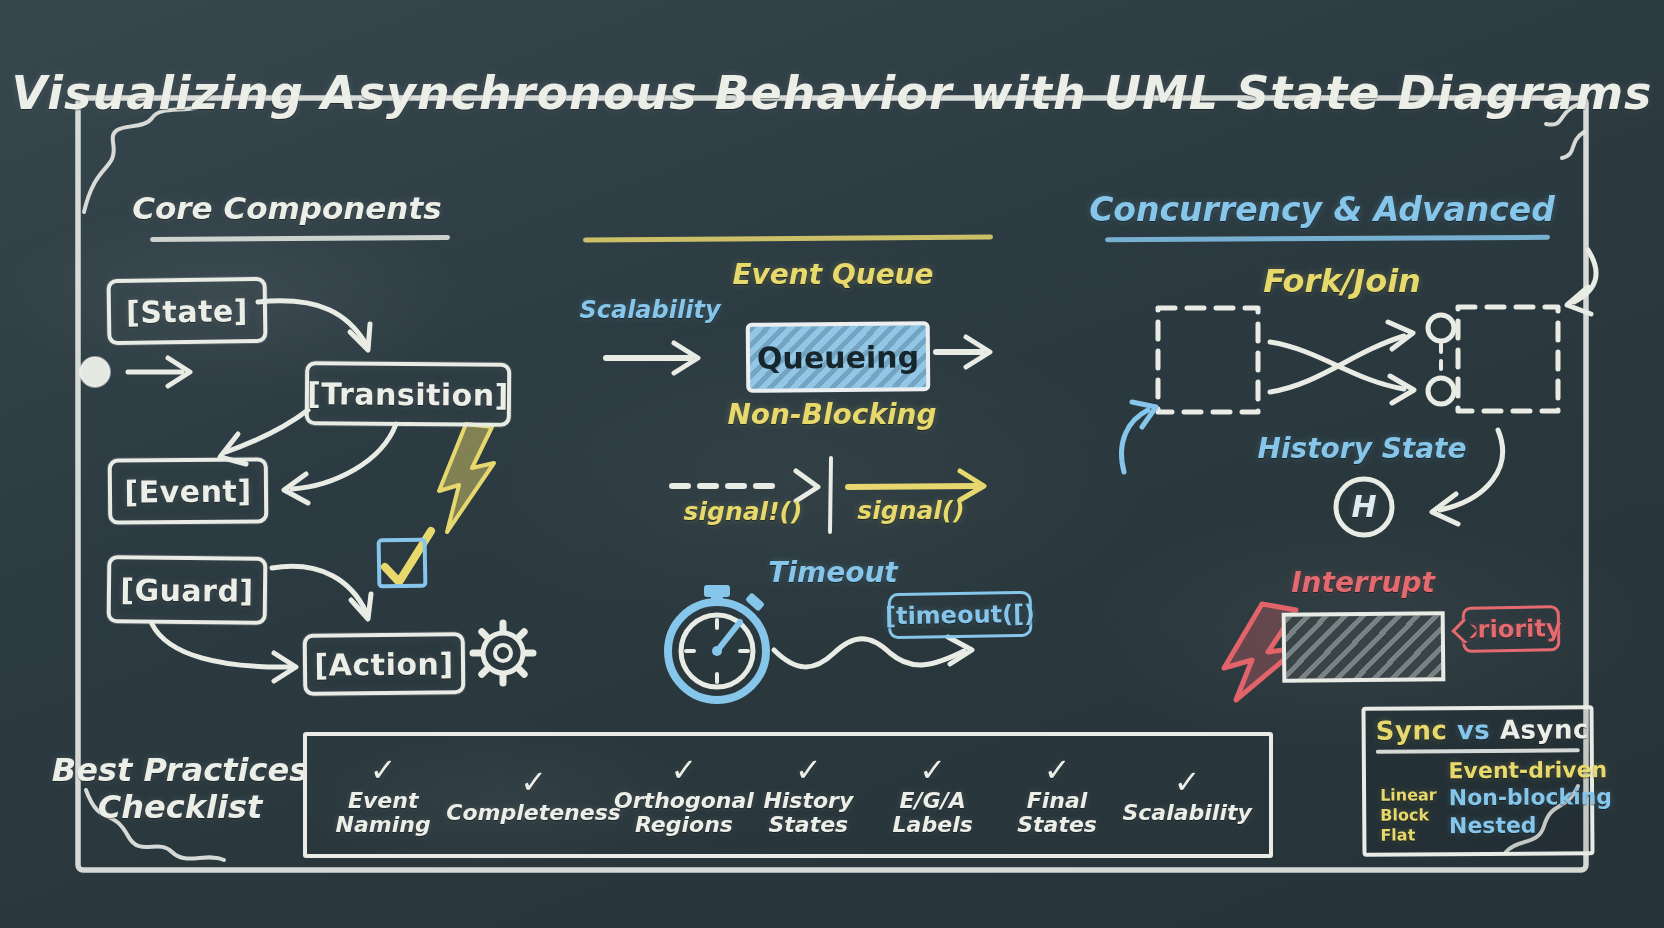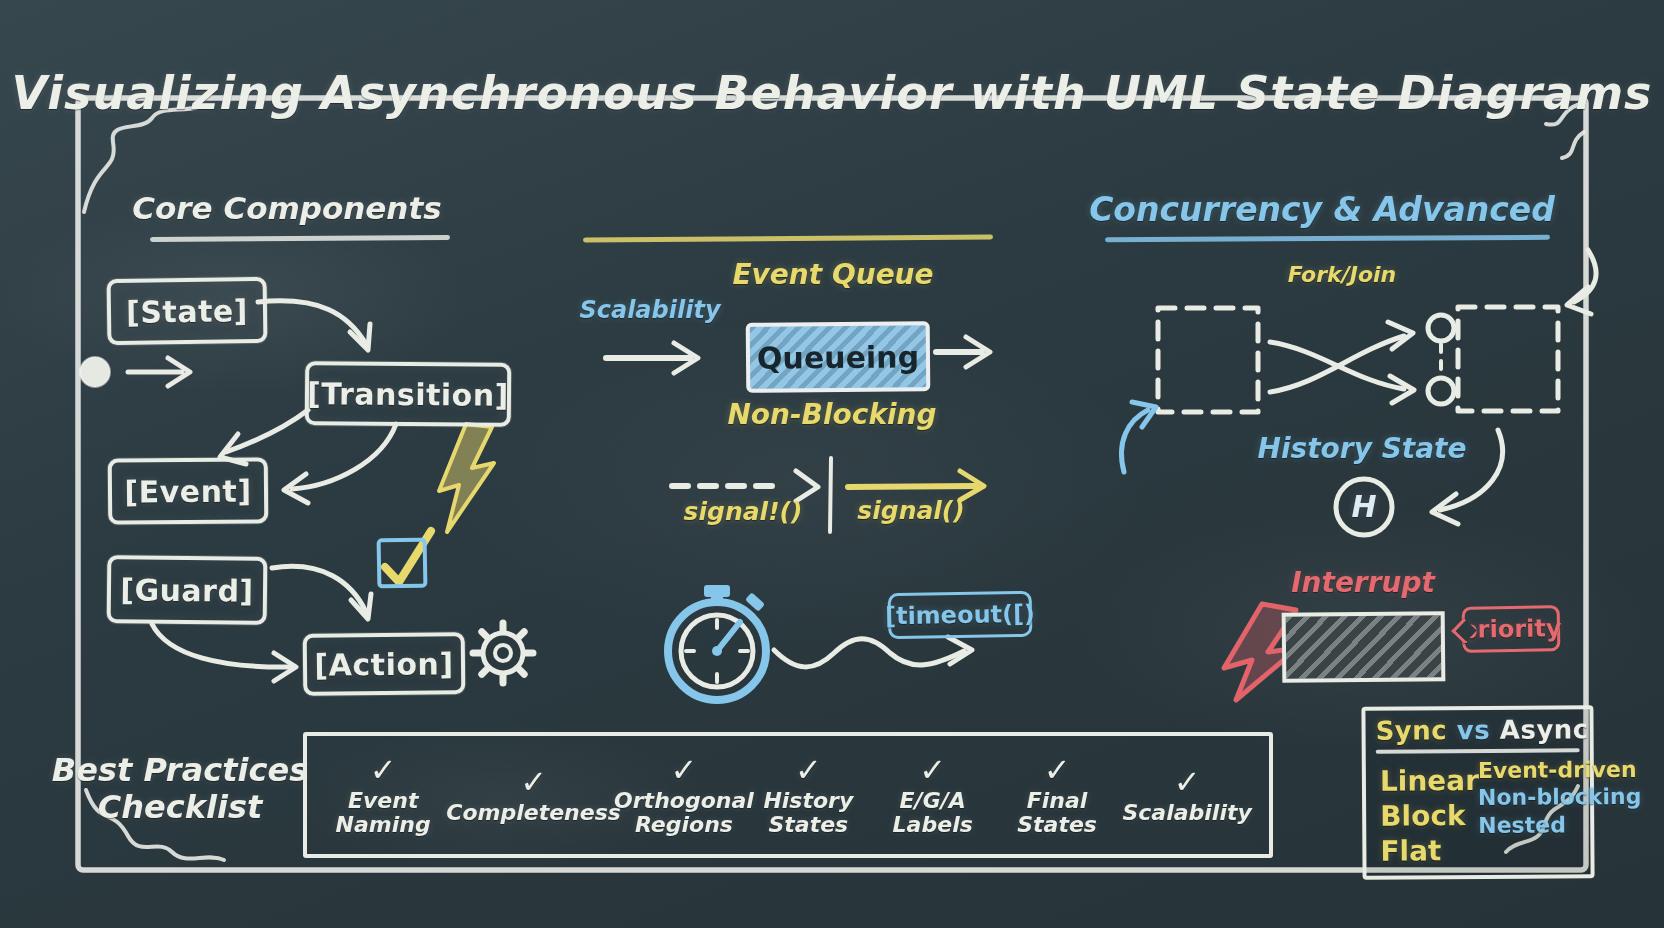--- a/index.html
+++ b/index.html
@@ -56,21 +56,21 @@
     display:flex;align-items:center;justify-content:center;font-size:24px;
   }
   .chk-frame{border:4px solid #e9ebe5;border-radius:3px;display:flex;align-items:center;justify-content:space-around;padding:0 14px;}
   .chk-item{display:flex;flex-direction:column;align-items:center;max-width:118px;line-height:1.08;font-size:22px;}
   .chk-item.wide{max-width:170px;}
   .chk-mark{font-size:32px;line-height:1;margin-bottom:3px;font-weight:bold;}
   .sync-box{border:4px solid #e9ebe5;border-radius:4px;padding:5px 10px 7px 10px;background:rgba(0,0,0,0.08);}
   .sync-title{font-size:26px;text-align:center;letter-spacing:0.5px;white-space:nowrap;}
   .sync-hr{height:3.5px;background:#e9ebe5;border-radius:2px;margin:4px 0 2px 0;opacity:0.9;}
   .sync-cols{display:flex;align-items:stretch;}
-  .sync-col-l{width:86px;padding:8px 0 0 4px;font-size:28px;line-height:1.25;}
+  .sync-col-l{width:86px;padding:8px 0 0 4px;font-size:16px;line-height:1.25;margin-top:22px;}
   .sync-col-div{width:3.5px;background:#e9ebe5;border-radius:2px;margin:0 8px 0 2px;opacity:0.9;}
   .sync-col-r{flex:1;padding:2px 0 0 2px;font-size:22px;line-height:1.25;white-space:nowrap;}
   svg .chalk{stroke:#e9ebe5;stroke-width:5;fill:none;stroke-linecap:round;stroke-linejoin:round;}
   svg .chalk-soft{stroke:rgba(233,235,229,0.9);stroke-width:5;fill:none;stroke-linecap:round;stroke-linejoin:round;}
   svg .y-st{stroke:#e6d76e;stroke-width:5;fill:none;stroke-linecap:round;stroke-linejoin:round;}
   svg .b-st{stroke:#85c6ea;stroke-width:5;fill:none;stroke-linecap:round;stroke-linejoin:round;}
 </style>
 </head>
 <body>
 
@@ -191,25 +191,26 @@
   <div class="abs yellow-text ctr" style="left:708px;top:258px;width:250px;font-size:28px;">Event Queue</div>
   <div class="abs blue-text ctr" style="left:555px;top:296px;width:190px;font-size:24px;">Scalability</div>
   <div class="abs queue-box" style="left:746px;top:322px;width:176px;height:62px;transform:rotate(-0.5deg);">
     <span>Queueing</span>
   </div>
 
   <div class="abs yellow-text ctr" style="left:682px;top:398px;width:300px;font-size:28px;">Non-Blocking</div>
   <div class="abs yellow-text ctr" style="left:663px;top:497px;width:160px;font-size:25px;">signal!()</div>
   <div class="abs yellow-text ctr" style="left:831px;top:496px;width:160px;font-size:25px;">signal()</div>
 
+  <div class="abs blue-text ctr" style="left:708px;top:556px;width:250px;font-size:28px;">Timeout</div>
   <div class="abs blue-tag blue-text" style="left:888px;top:592px;width:138px;height:40px;transform:rotate(-1deg);">
     <span>[timeout([)</span>
   </div>
 
-  <div class="abs yellow-text ctr" style="left:1217px;top:262px;width:250px;font-size:22px;">Fork/Join</div>
+  <div class="abs yellow-text ctr" style="left:1217px;top:262px;width:250px;font-size:32px;">Fork/Join</div>
   <div class="abs blue-text ctr" style="left:1212px;top:432px;width:300px;font-size:28px;">History State</div>
   <div class="abs chalk-text ctr" style="left:1346px;top:489px;width:36px;font-size:30px;color:#dfeaf2;">H</div>
 
   <div class="abs red-text ctr" style="left:1238px;top:566px;width:250px;font-size:28px;">Interrupt</div>
   <div class="abs hatch-box" style="left:1282px;top:612px;width:155px;height:62px;transform:rotate(-0.6deg);"></div>
   <div class="abs tag red-text" style="left:1462px;top:606px;width:92px;height:40px;transform:rotate(-1deg);">
     <div class="tag-pointer"></div>
     <span>priority</span>
   </div>
 

